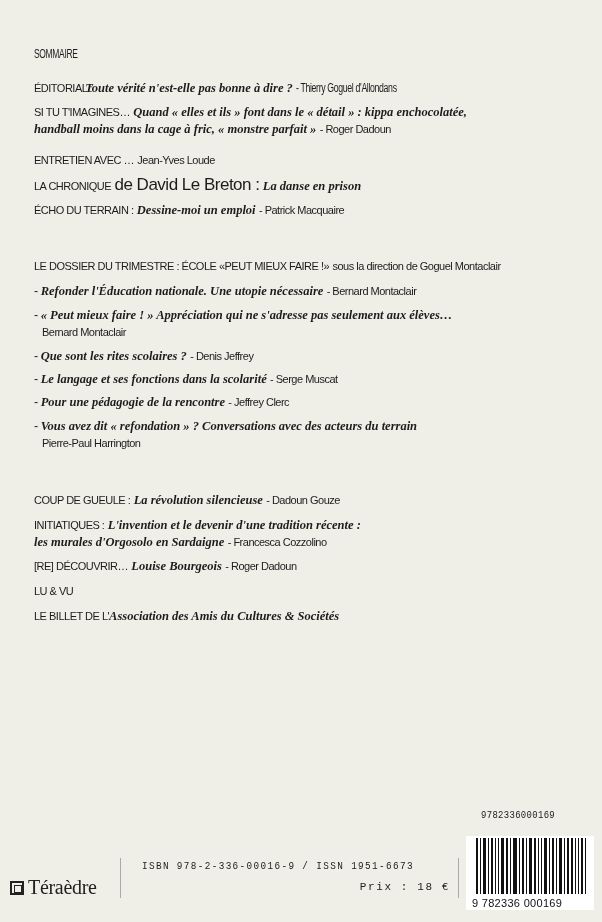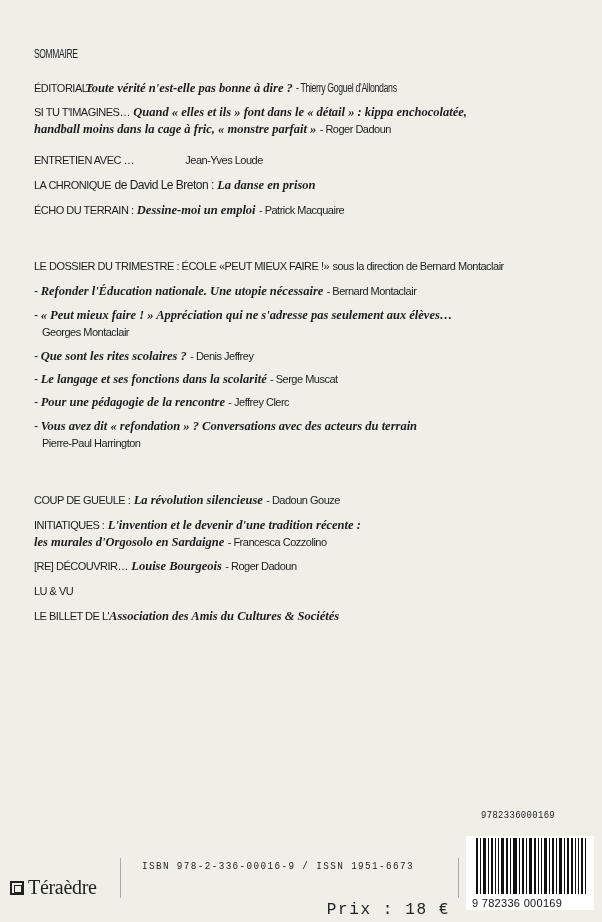--- a/index.html
+++ b/index.html
@@ -17,21 +17,21 @@
   .nx { font-family: "Liberation Sans", sans-serif; font-size: 12.5px; letter-spacing: -0.5px; }
 
   .footer { position: absolute; left: 0; top: 840px; width: 602px; height: 70px; }
   .logo { position: absolute; left: 10px; top: 36px; display: flex; align-items: center; }
   .logo-box { width: 14px; height: 14px; border: 2px solid #222; box-sizing: border-box; position: relative; margin-right: 4px; }
   .logo-box::after { content: ""; position: absolute; left: 2px; top: 2px; width: 6px; height: 6px; border: 1.5px solid #222; }
   .logo-text { font-family: "Liberation Serif", serif; font-size: 20px; color: #222; letter-spacing: -0.3px; }
   .sep1 { position: absolute; left: 120px; top: 18px; width: 1px; height: 40px; background: #aaa; }
   .sep2 { position: absolute; left: 458px; top: 18px; width: 1px; height: 40px; background: #aaa; }
   .isbn { position: absolute; left: 142px; top: 20px; font-family: "Liberation Mono", monospace; font-size: 11px; letter-spacing: 1.6px; color: #222; white-space: nowrap; transform: scaleX(0.85); transform-origin: left; }
-  .price { position: absolute; right: 152px; top: 41px; font-family: "Liberation Mono", monospace; font-size: 16px; letter-spacing: 1.6px; color: #222; white-space: nowrap; margin-top: 20px; }
+  .price { position: absolute; right: 152px; top: 41px; font-family: "Liberation Mono", monospace; font-size: 11px; letter-spacing: 1.6px; color: #222; white-space: nowrap; }
   .bc-top { position: absolute; left: 481px; top: -31px; font-family: "Liberation Mono", monospace; font-size: 10.5px; letter-spacing: 0.4px; color: #222; transform: scaleX(0.85); transform-origin: left; }
   .barcode { position: absolute; left: 466px; top: -4px; width: 128px; height: 74px; background: #fff; }
   .bars { position: absolute; left: 10px; top: 2px; width: 112px; height: 56px; display: flex; align-items: stretch; }
   .bars span { display: block; background: #111; margin-right: 2px; }
   .bc-num { position: absolute; left: 6px; bottom: 1px; font-family: Liberation Sans, sans-serif; font-size: 11px; color: #111; letter-spacing: 0.3px; }
 </style>
 </head>
 <body>
 
 <div class="page">
@@ -47,50 +47,50 @@
     <span class="nx" style="font-size:11px;">SI TU T'IMAGINES…</span>
     <span class="it">Quand « elles et ils » font dans le « détail » : kippa enchocolatée,</span>
   </div>
   <div class="line" style="top:121px">
     <span class="it">handball moins dans la cage à fric, « monstre parfait »</span>
     <span class="nx" style="font-size:11px;">- Roger Dadoun</span>
   </div>
 
   <div class="line" style="top:152px">
     <span class="nx" style="font-size:11px;">ENTRETIEN AVEC …</span>
-    <span class="nx" style="font-size:11px;margin-left:48px;">Jean-Yves Loude</span>
+    <span class="nx" style="font-size:11px;">Jean-Yves Loude</span>
   </div>
 
   <div class="line" style="top:177px">
     <span class="nx" style="font-size:11px;">LA CHRONIQUE</span>
-    <span class="nx" style="font-size:12px;">de David Le Breton :</span>
+    <span class="nx" style="font-size:17px;">de David Le Breton :</span>
     <span class="it">La danse en prison</span>
   </div>
 
   <div class="line" style="top:202px">
     <span class="nx" style="font-size:11px;">ÉCHO DU TERRAIN :</span>
     <span class="it">Dessine-moi un emploi</span>
     <span class="nx" style="font-size:11px;margin-top:29px;">- Patrick Macquaire</span>
   </div>
 
   <div class="line" style="top:258px">
     <span class="nx" style="font-size:11px;">LE DOSSIER DU TRIMESTRE : ÉCOLE «PEUT MIEUX FAIRE !»</span>
-    <span class="nx" style="font-size:11px;">sous la direction de Bernard Montaclair</span>
+    <span class="nx" style="font-size:11px;">sous la direction de Goguel Montaclair</span>
   </div>
 
   <div class="line" style="top:283px">
     <span class="nx">- </span><span class="it">Refonder l'Éducation nationale. Une utopie nécessaire</span>
     <span class="nx" style="font-size:11px;">- Bernard Montaclair</span>
   </div>
 
   <div class="line" style="top:307px">
     <span class="nx">- </span><span class="it">« Peut mieux faire ! » Appréciation qui ne s'adresse pas seulement aux élèves…</span>
   </div>
   <div class="line" style="top:324px;left:8px">
-    <span class="nx" style="font-size:11px;">Georges Montaclair</span>
+    <span class="nx" style="font-size:11px;">Bernard Montaclair</span>
   </div>
 
   <div class="line" style="top:348px">
     <span class="nx">- </span><span class="it">Que sont les rites scolaires ?</span>
     <span class="nx" style="font-size:11px;">- Denis Jeffrey</span>
   </div>
 
   <div class="line" style="top:371px">
     <span class="nx">- </span><span class="it">Le langage et ses fonctions dans la scolarité</span>
     <span class="nx" style="font-size:11px;">- Serge Muscat</span>

